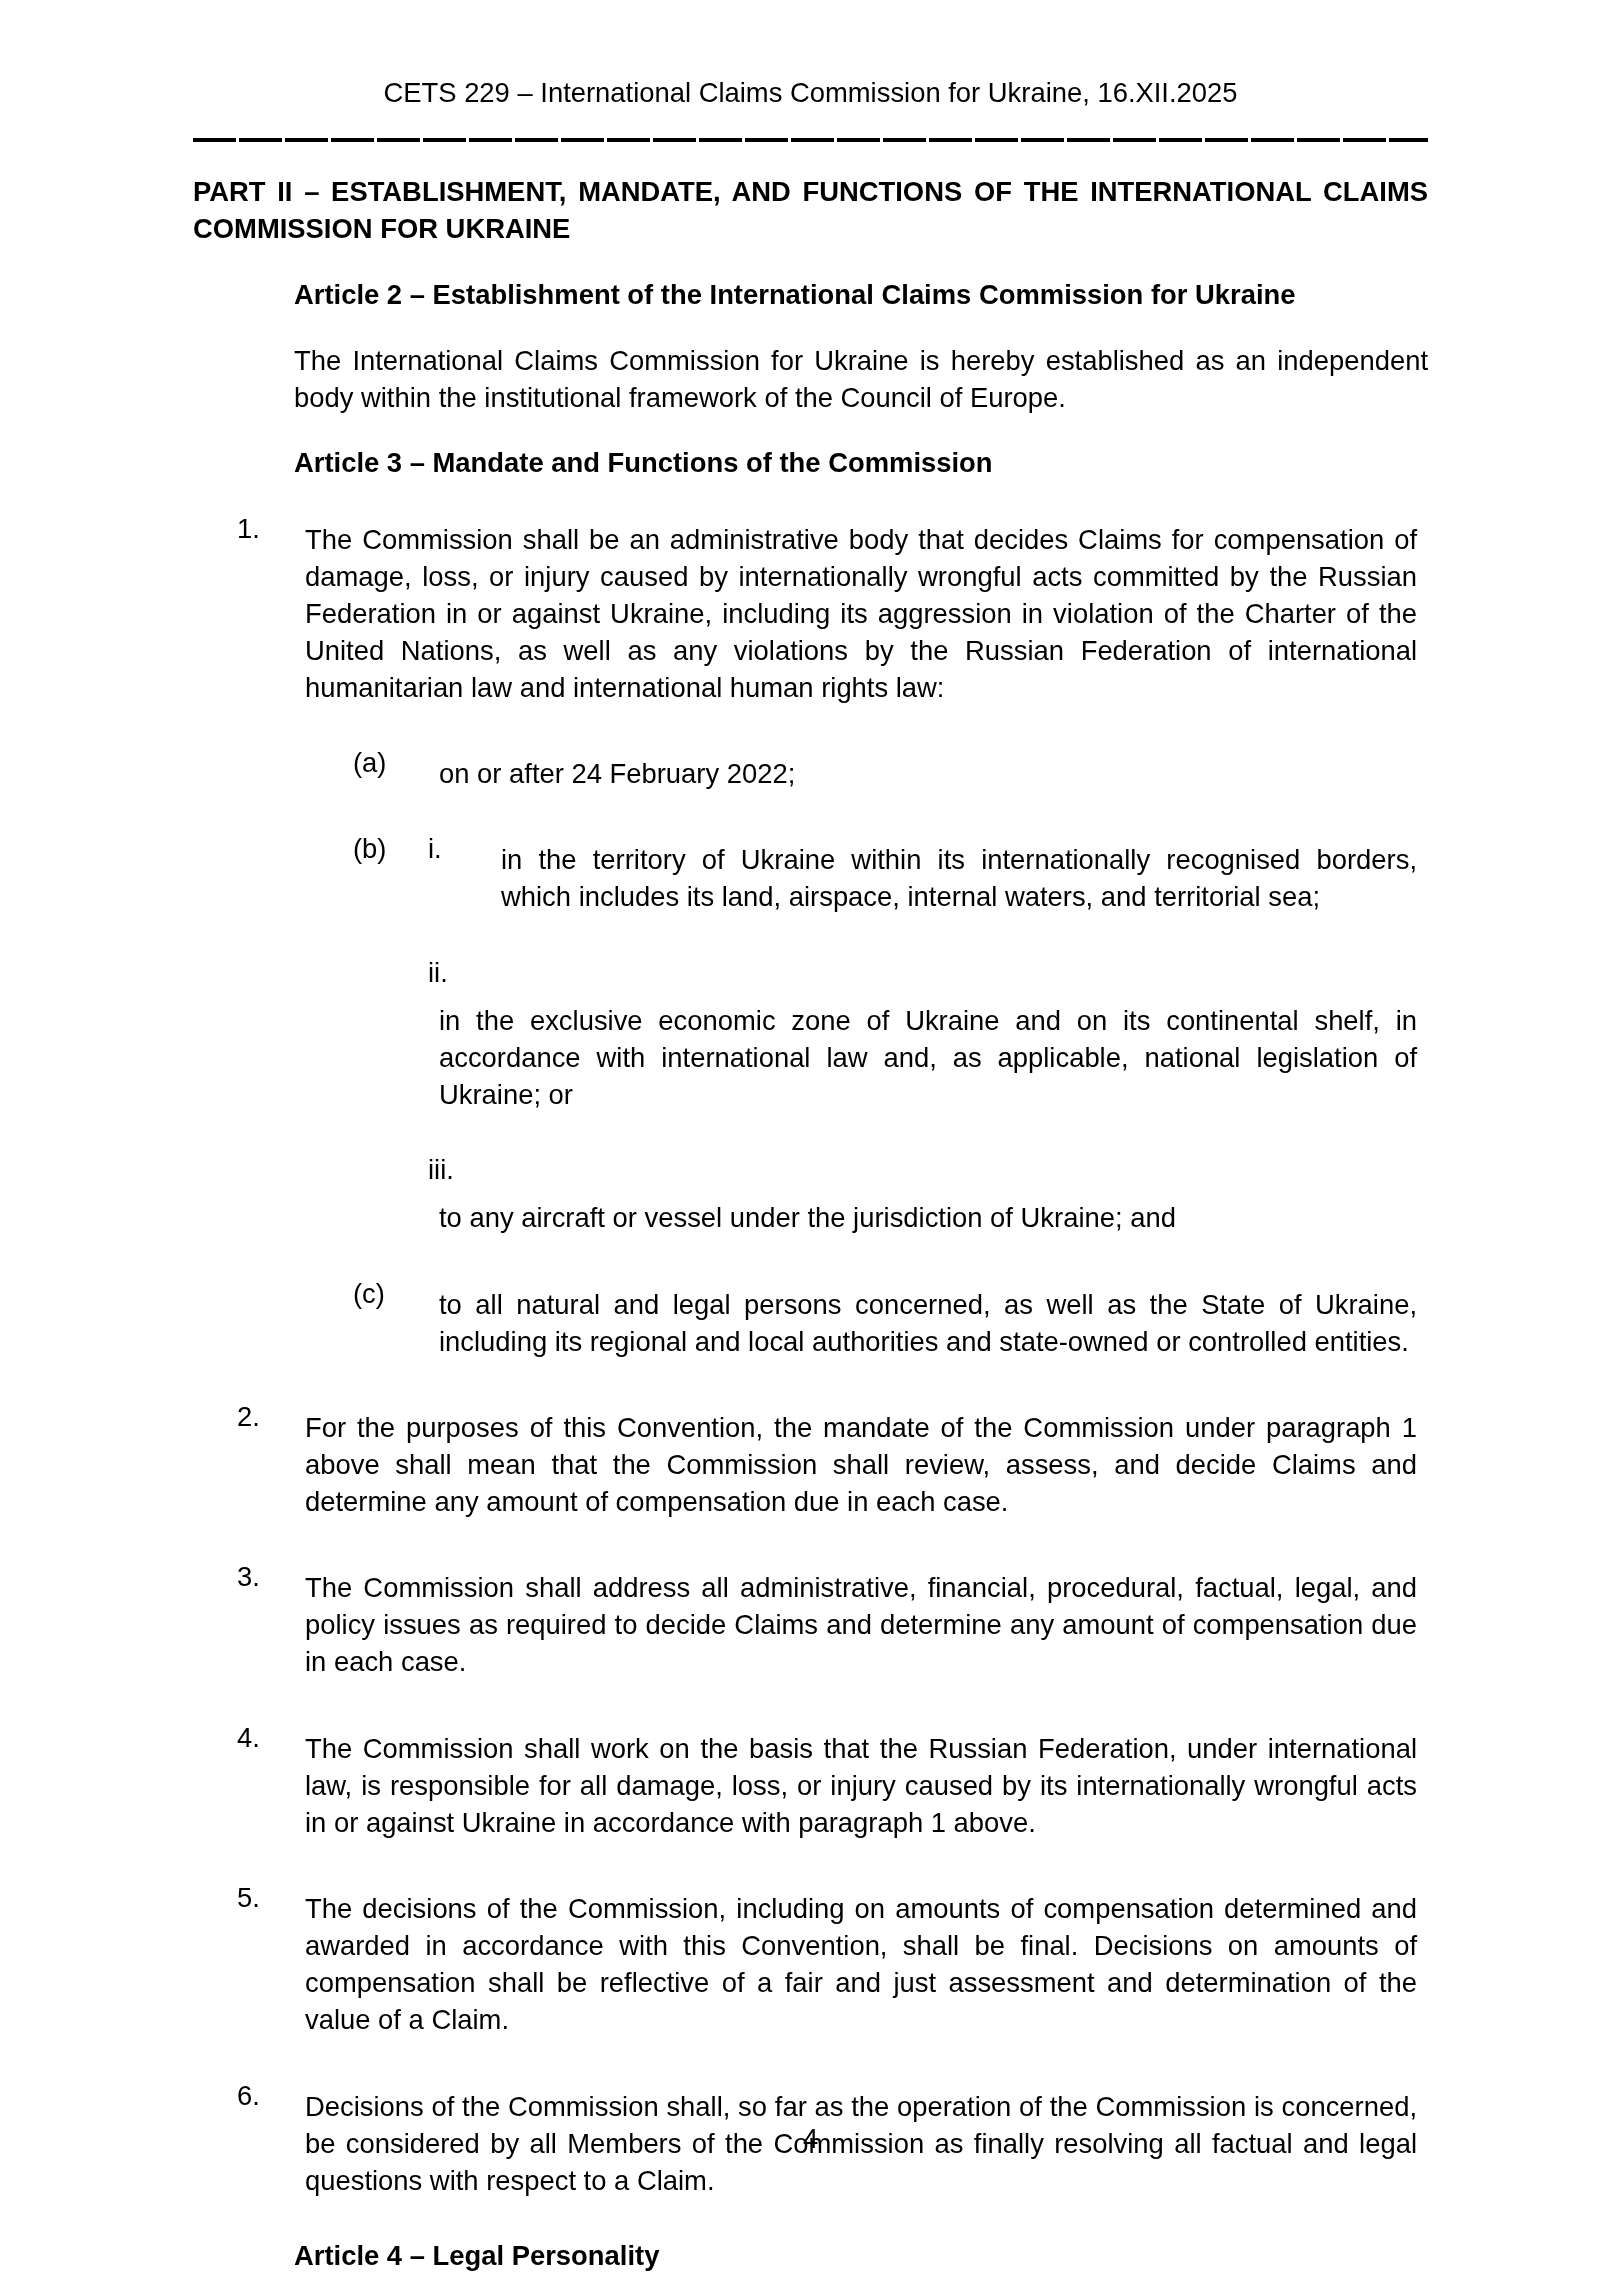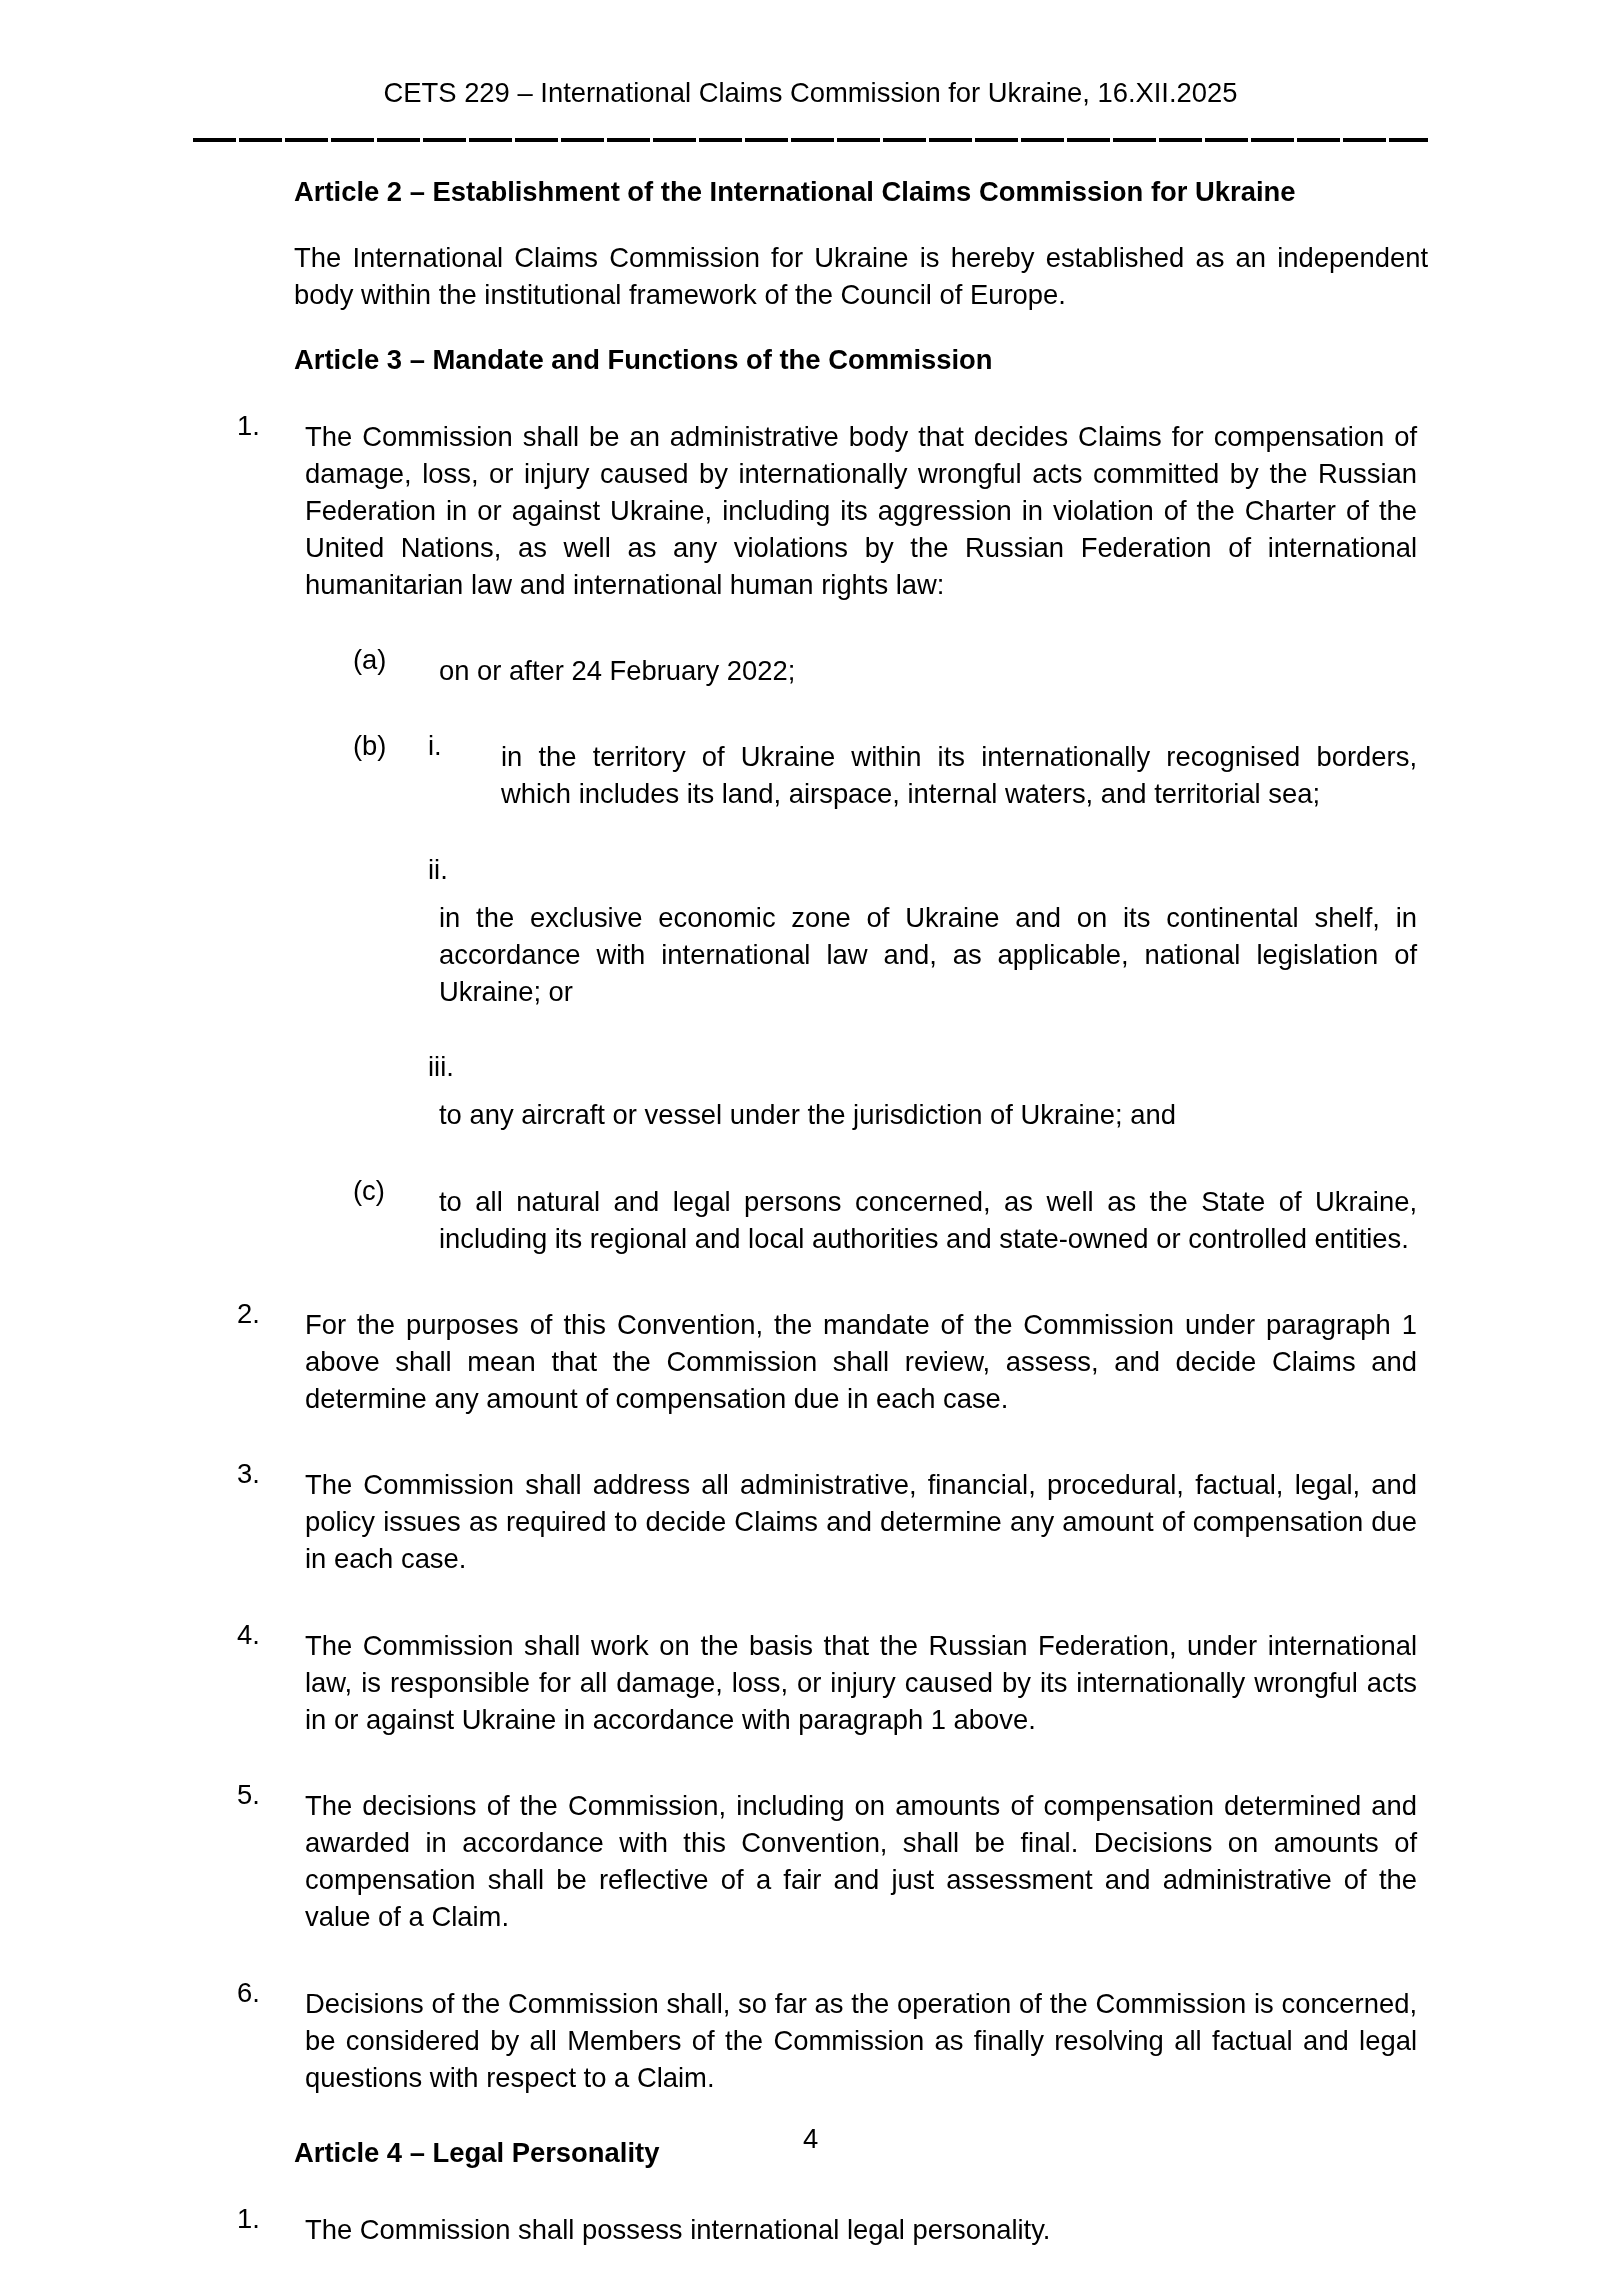--- a/index.html
+++ b/index.html
@@ -79,20 +79,21 @@
 </head>
 <body>
 
 <div class="page">
   <div class="inner">
 
     <div class="doc-header">CETS 229 – International Claims Commission for Ukraine, 16.XII.2025</div>
 
     <div class="rule"></div>
 
+    <div class="part-heading blk">PART II – ESTABLISHMENT, MANDATE, AND FUNCTIONS OF THE INTERNATIONAL CLAIMS COMMISSION FOR UKRAINE</div>
 
     <div class="article-heading blk">Article 2 – Establishment of the International Claims Commission for Ukraine</div>
 
     <p class="body-paragraph blk">The International Claims Commission for Ukraine is hereby established as an independent body within the institutional framework of the Council of Europe.</p>
 
     <div class="article-heading blk">Article 3 – Mandate and Functions of the Commission</div>
 
     <div class="row l1 blk">
       <span class="marker">1.</span>
       <p class="just">The Commission shall be an administrative body that decides Claims for compensation of damage, loss, or injury caused by internationally wrongful acts committed by the Russian Federation in or against Ukraine, including its aggression in violation of the Charter of the United Nations, as well as any violations by the Russian Federation of international humanitarian law and international human rights law:</p>
@@ -136,21 +137,21 @@
       <p class="just">The Commission shall address all administrative, financial, procedural, factual, legal, and policy issues as required to decide Claims and determine any amount of compensation due in each case.</p>
     </div>
 
     <div class="row l1 blk">
       <span class="marker">4.</span>
       <p class="just">The Commission shall work on the basis that the Russian Federation, under international law, is responsible for all damage, loss, or injury caused by its internationally wrongful acts in or against Ukraine in accordance with paragraph 1 above.</p>
     </div>
 
     <div class="row l1 blk">
       <span class="marker">5.</span>
-      <p class="just">The decisions of the Commission, including on amounts of compensation determined and awarded in accordance with this Convention, shall be final. Decisions on amounts of compensation shall be reflective of a fair and just assessment and administrative of the value of a Claim.</p>
+      <p class="just">The decisions of the Commission, including on amounts of compensation determined and awarded in accordance with this Convention, shall be final. Decisions on amounts of compensation shall be reflective of a fair and just assessment and determination of the value of a Claim.</p>
     </div>
 
     <div class="row l1 blk">
       <span class="marker">6.</span>
       <p class="just">Decisions of the Commission shall, so far as the operation of the Commission is concerned, be considered by all Members of the Commission as finally resolving all factual and legal questions with respect to a Claim.</p>
     </div>
 
 
     <div class="article-heading blk">Article 4 – Legal Personality</div>
 

